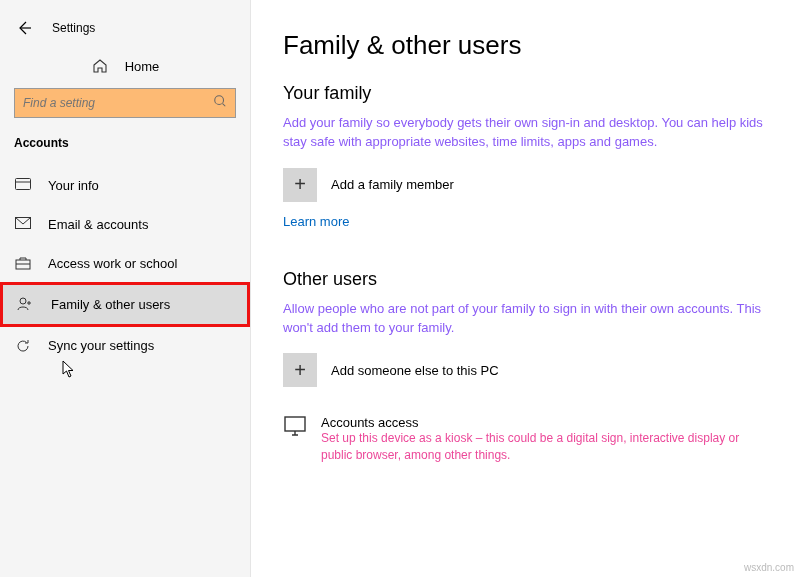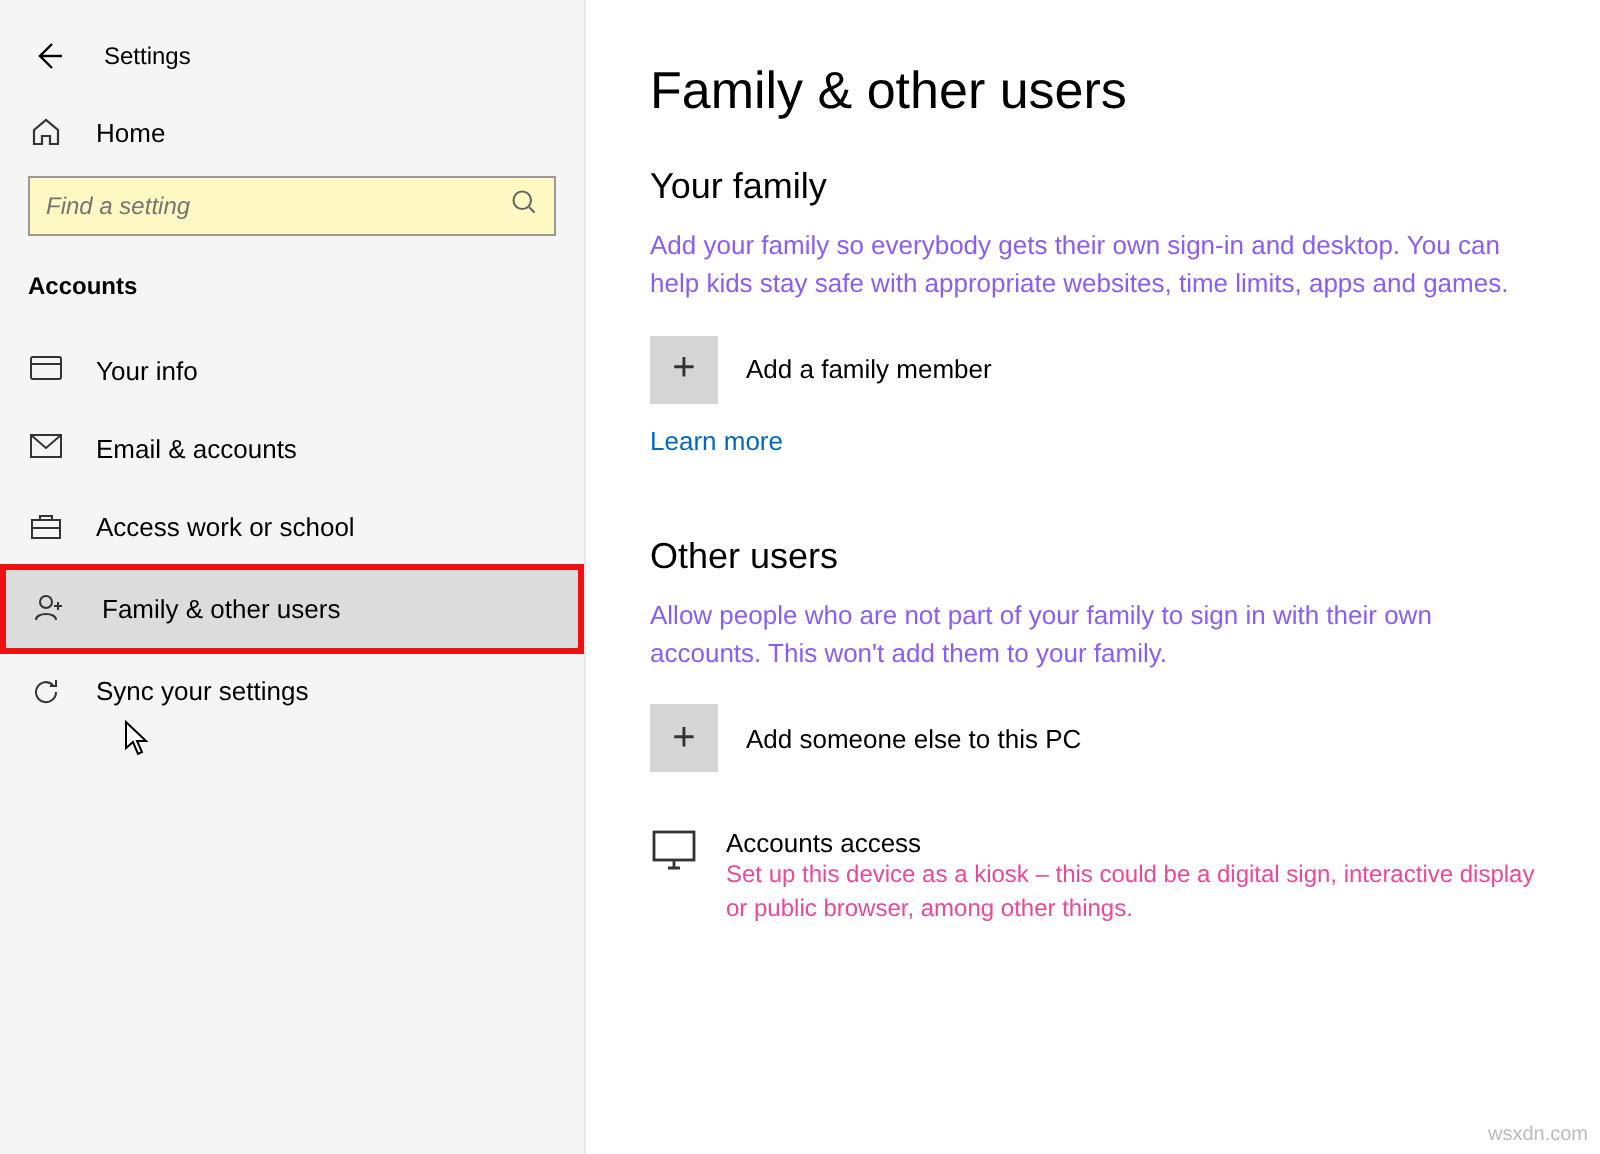--- a/index.html
+++ b/index.html
@@ -1,26 +1,26 @@
 <!DOCTYPE html>
 <html><head>
   <meta charset="utf-8">
   <style>
     * { box-sizing: border-box; margin: 0; padding: 0; font-family: "Segoe UI", sans-serif; }
     body { background: #fff; color: #000; width: 800px; height: 577px; overflow: hidden; position: relative; }
     .container { display: flex; height: 100%; }
-    .sidebar { width: 293px; background: #f5f5f5; border-right: 1px solid #e5e5e5; padding-top: 10px; }
+    .sidebar { width: 251px; background: #f5f5f5; border-right: 1px solid #e5e5e5; padding-top: 10px; }
     .sidebar-header { display: flex; align-items: center; padding: 8px 14px 12px; }
     .back { width: 20px; height: 20px; display: flex; align-items: center; justify-content: center; margin-right: 18px; }
     .app-title { font-size: 12px; font-weight: 400; }
-    .home-row { display: flex; align-items: center; padding: 8px 14px 14px; gap: 16px; }
+    .home-row { display: flex; align-items: center; padding: 8px 14px 14px; gap: 16px; justify-content: center; }
     .home-row .icon { width: 18px; display: flex; justify-content: center; }
     .home-label { font-size: 13px; }
     .search-wrap { padding: 0 14px 18px; }
-    .search { display: flex; align-items: center; border: 1px solid #999; background: #fef9c3; height: 30px; padding: 0 8px; }
+    .search { display: flex; align-items: center; border: 1px solid #999; background: #fdba74; height: 30px; padding: 0 8px; }
     .search input { flex: 1; border: none; outline: none; background: transparent; font-size: 12px; font-style: italic; color: #666; }
     .search .sicon { width: 14px; color: #666; }
     .section-title { font-size: 12px; font-weight: 600; padding: 0 14px 8px; }
     .nav { margin-top: 8px; }
     .nav-item { display: flex; align-items: flex-start; padding: 12px 14px; gap: 16px; font-size: 13px; cursor: pointer; }
     .nav-item .icon { width: 18px; display: flex; justify-content: center; color: #333; }
     .nav-item.selected { background: #dcdcdc; }
     .nav-selected-wrap { border: 3px solid #e11; background: #dcdcdc; margin: -1px 0; }
     .cursor { position: absolute; left: 62px; top: 360px; pointer-events: none; }
     .main { flex: 1; padding: 30px 32px 10px; overflow: hidden; }

